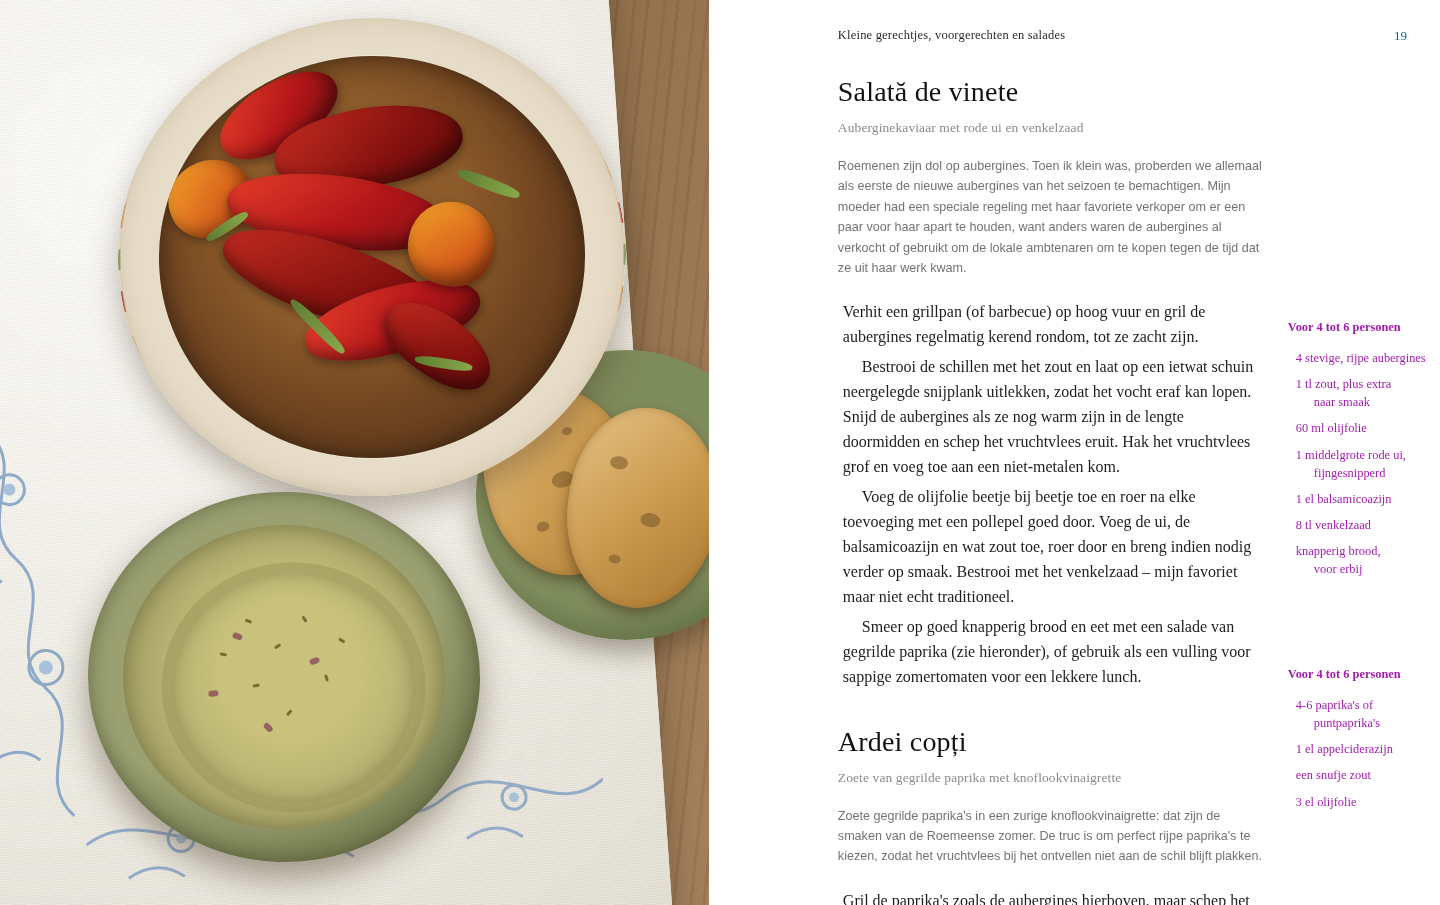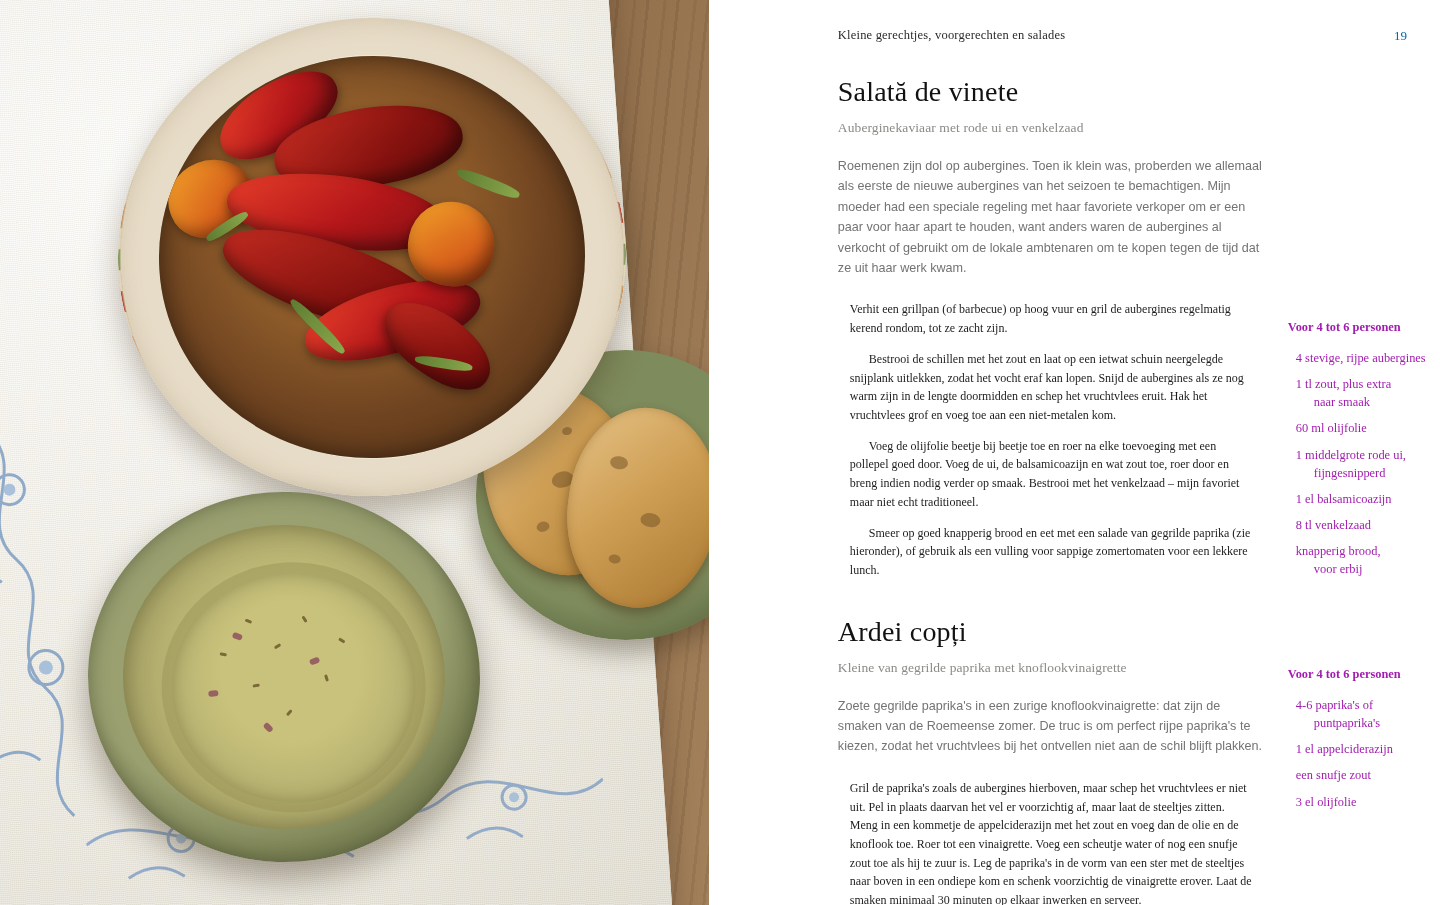--- a/index.html
+++ b/index.html
@@ -255,23 +255,23 @@
     letter-spacing: .1px;
   }
   .intro {
     font-family: "Liberation Sans", sans-serif;
     font-size: 12.6px;
     line-height: 1.62;
     margin: 0 0 22px 0;
     color: #737373;
   }
   .steps p {
-    font-size: 12px;
+    font-size: 16px;
     line-height: 1.56;
-    margin: 12px;
+    margin: 5px;
     text-indent: 0;
   }
   .steps p + p { text-indent: 19px; }
   .block-2 { margin-top: 36px; }
 
   .sidebar {
     position: absolute;
     width: 150px;
     left: 543px;
     font-size: 12.4px;
@@ -395,21 +395,21 @@
         <div class="steps">
           <p>Verhit een grillpan (of barbecue) op hoog vuur en gril de aubergines regelmatig kerend rondom, tot ze zacht zijn.</p>
           <p>Bestrooi de schillen met het zout en laat op een ietwat schuin neergelegde snijplank uitlekken, zodat het vocht eraf kan lopen. Snijd de aubergines als ze nog warm zijn in de lengte doormidden en schep het vruchtvlees eruit. Hak het vruchtvlees grof en voeg toe aan een niet-metalen kom.</p>
           <p>Voeg de olijfolie beetje bij beetje toe en roer na elke toevoeging met een pollepel goed door. Voeg de ui, de balsamicoazijn en wat zout toe, roer door en breng indien nodig verder op smaak. Bestrooi met het venkelzaad – mijn favoriet maar niet echt traditioneel.</p>
           <p>Smeer op goed knapperig brood en eet met een salade van gegrilde paprika (zie hieronder), of gebruik als een vulling voor sappige zomertomaten voor een lekkere lunch.</p>
         </div>
       </div>
 
       <div class="block-2">
         <h1 class="recipe-title">Ardei copți</h1>
-        <p class="recipe-sub">Kleine van gegrilde paprika met knoflookvinaigrette</p>
+        <p class="recipe-sub">Zoete van gegrilde paprika met knoflookvinaigrette</p>
         <p class="intro">Zoete gegrilde paprika's in een zurige knoflookvinaigrette: dat zijn de smaken van de Roemeense zomer. De truc is om perfect rijpe paprika's te kiezen, zodat het vruchtvlees bij het ontvellen niet aan de schil blijft plakken.</p>
         <div class="steps">
           <p>Gril de paprika's zoals de aubergines hierboven, maar schep het vruchtvlees er niet uit. Pel in plaats daarvan het vel er voorzichtig af, maar laat de steeltjes zitten. Meng in een kommetje de appelciderazijn met het zout en voeg dan de olie en de knoflook toe. Roer tot een vinaigrette. Voeg een scheutje water of nog een snufje zout toe als hij te zuur is. Leg de paprika's in de vorm van een ster met de steeltjes naar boven in een ondiepe kom en schenk voorzichtig de vinaigrette erover. Laat de smaken minimaal 30 minuten op elkaar inwerken en serveer.</p>
         </div>
       </div>
     </div>
 
     <div class="sidebar sb-1">
       <div class="serves">Voor 4 tot 6 personen</div>
       <ul>

